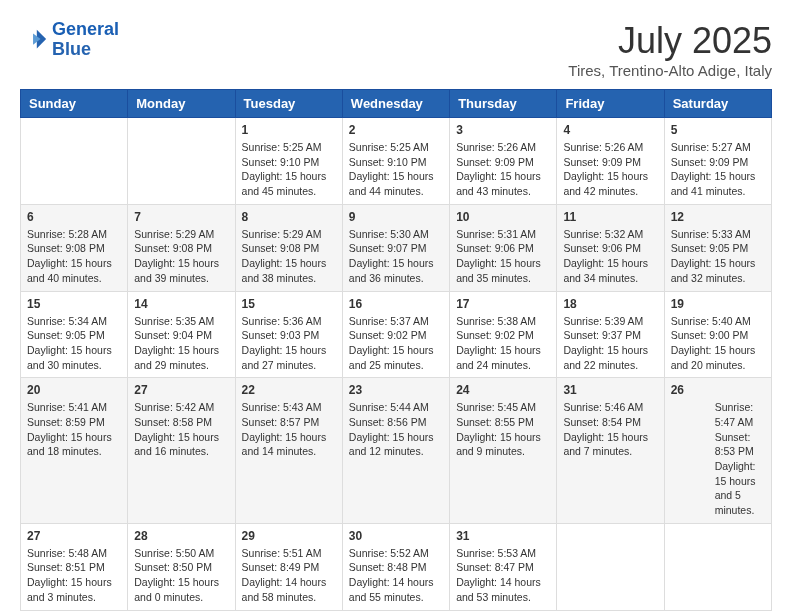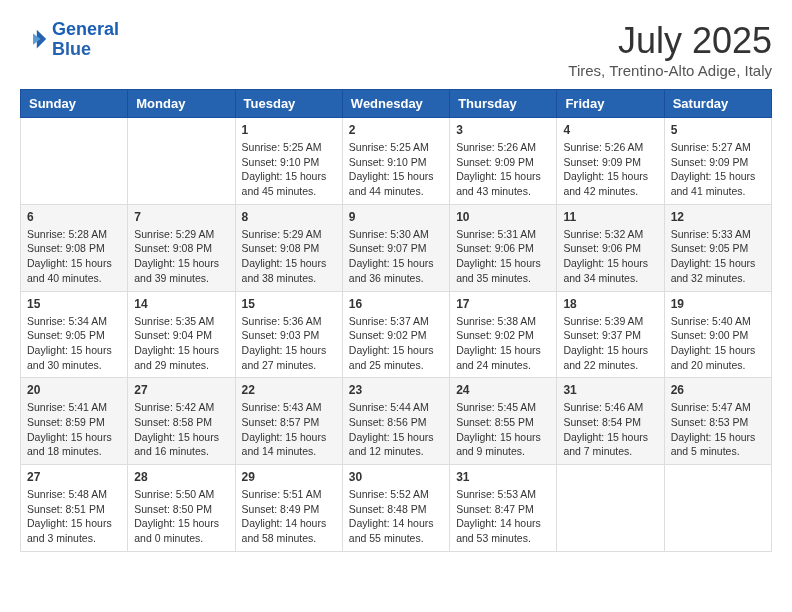--- a/index.html
+++ b/index.html
@@ -277,21 +277,21 @@
 Daylight: 15 hours and 9 minutes.</div>
         </td>
         <td>
           <span class="day-num">31</span>
           <div class="day-info" style="white-space: pre-line;">Sunrise: 5:46 AM
 Sunset: 8:54 PM
 Daylight: 15 hours and 7 minutes.</div>
         </td>
         <td>
           <span class="day-num">26</span>
-          <div class="day-info" style="white-space: pre-line;">Sunrise: 5:47 AM
+          <div class="day-info" style="white-space: pre-line; margin-left: 44px;">Sunrise: 5:47 AM
 Sunset: 8:53 PM
 Daylight: 15 hours and 5 minutes.</div>
         </td>
       </tr>
       <tr>
         <td>
           <span class="day-num">27</span>
           <div class="day-info" style="white-space: pre-line;">Sunrise: 5:48 AM
 Sunset: 8:51 PM
 Daylight: 15 hours and 3 minutes.</div>

